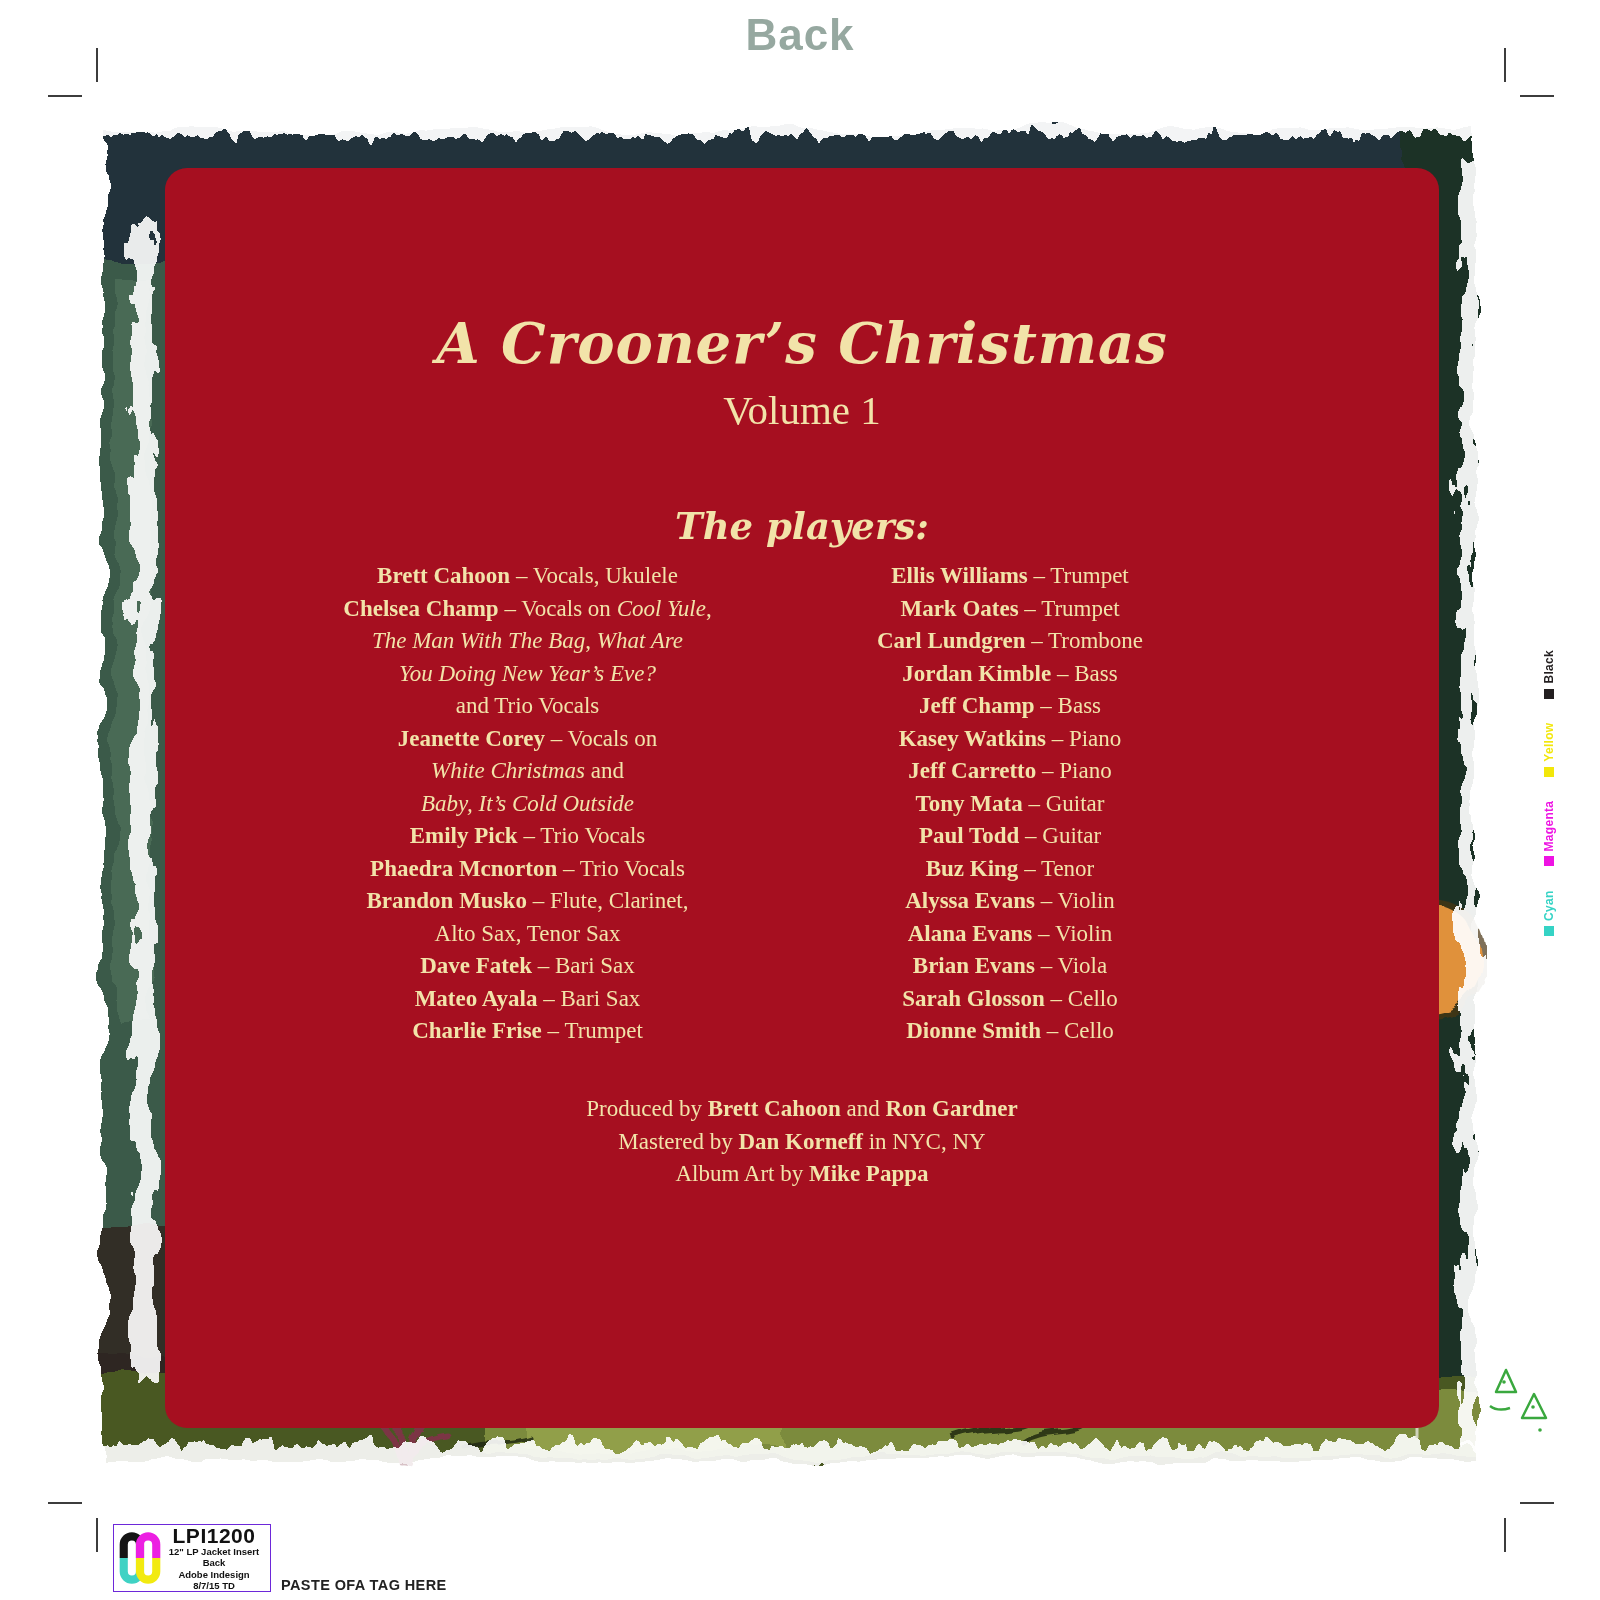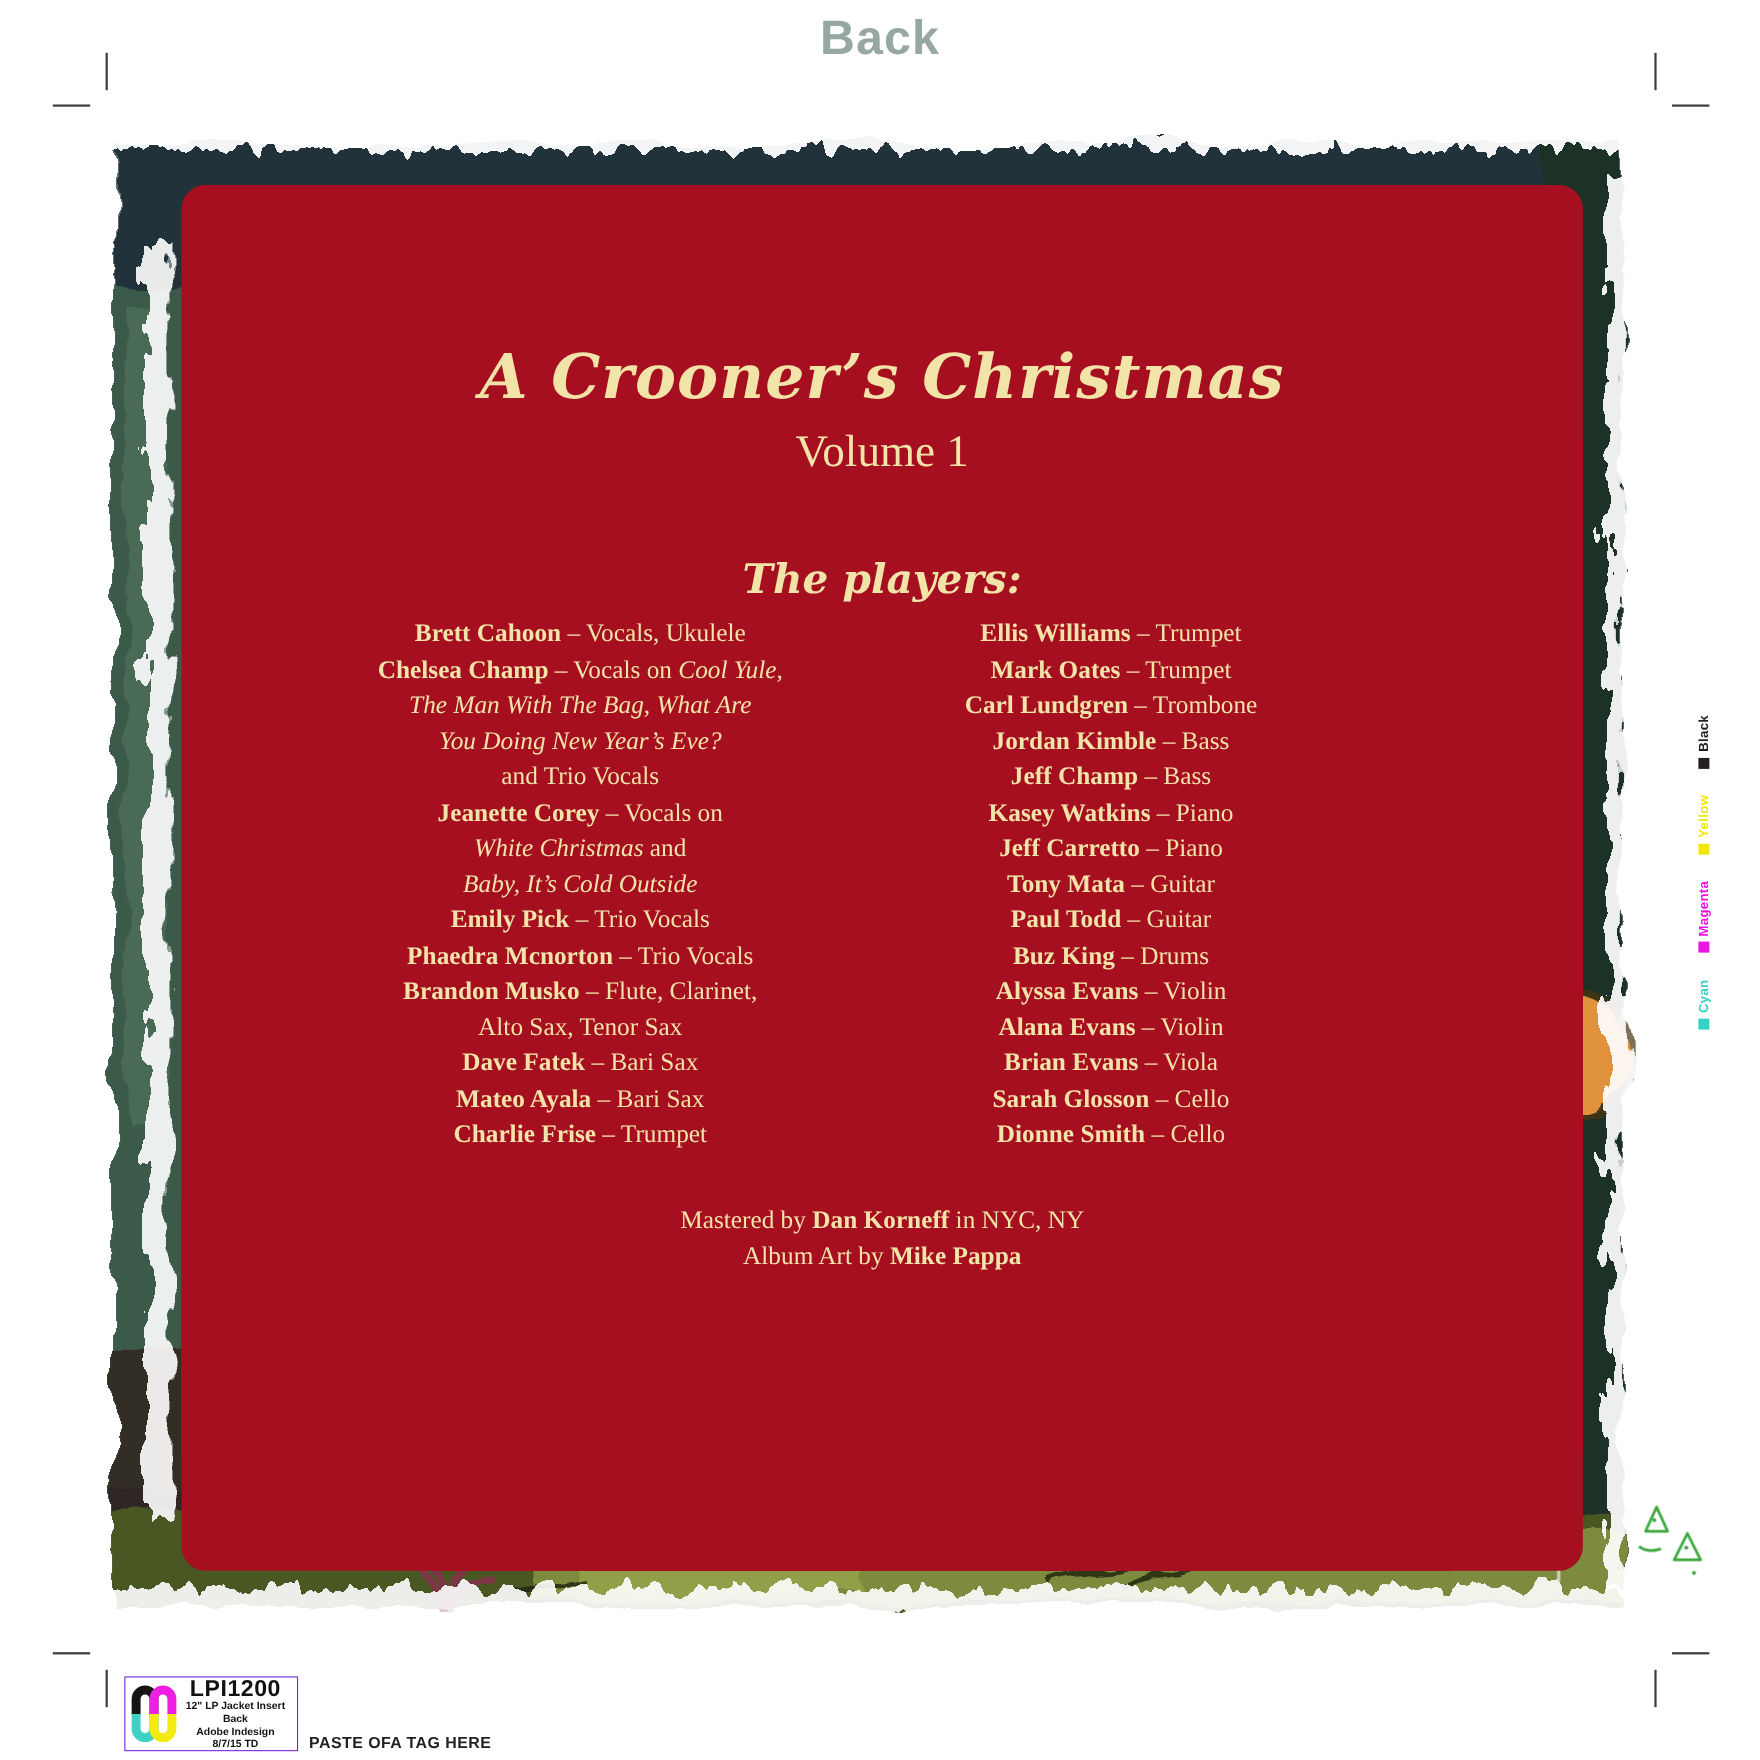--- a/index.html
+++ b/index.html
@@ -160,28 +160,29 @@
     <div class="col col-right" id="col-right">
         <div><span class="b">Ellis Williams</span><span> – Trumpet</span></div>
         <div><span class="b">Mark Oates</span><span> – Trumpet</span></div>
         <div><span class="b">Carl Lundgren</span><span> – Trombone</span></div>
         <div><span class="b">Jordan Kimble</span><span> – Bass</span></div>
         <div><span class="b">Jeff Champ</span><span> – Bass</span></div>
         <div><span class="b">Kasey Watkins</span><span> – Piano</span></div>
         <div><span class="b">Jeff Carretto</span><span> – Piano</span></div>
         <div><span class="b">Tony Mata</span><span> – Guitar</span></div>
         <div><span class="b">Paul Todd</span><span> – Guitar</span></div>
-        <div><span class="b">Buz King</span><span> – Drums</span></div>
+        <div><span class="b">Buz King</span><span> – Tenor</span></div>
         <div><span class="b">Alyssa Evans</span><span> – Violin</span></div>
         <div><span class="b">Alana Evans</span><span> – Violin</span></div>
         <div><span class="b">Brian Evans</span><span> – Viola</span></div>
         <div><span class="b">Sarah Glosson</span><span> – Cello</span></div>
         <div><span class="b">Dionne Smith</span><span> – Cello</span></div>
       </div>
     <div class="credits" id="credits">
+        <div><span>Produced by </span><span class="b">Brett Cahoon</span><span> and </span><span class="b">Ron Gardner</span></div>
         <div><span>Mastered by </span><span class="b">Dan Korneff</span><span> in NYC, NY</span></div>
         <div><span>Album Art by </span><span class="b">Mike Pappa</span></div>
       </div>
   </div>
 
   <div class="slug-box">
     <svg class="slug-logo" width="42" height="54" viewBox="0 0 62 78">
       <defs>
         <linearGradient id="gradL" x1="0" y1="0" x2="0" y2="1">
           <stop offset="0" stop-color="#151515"></stop>

